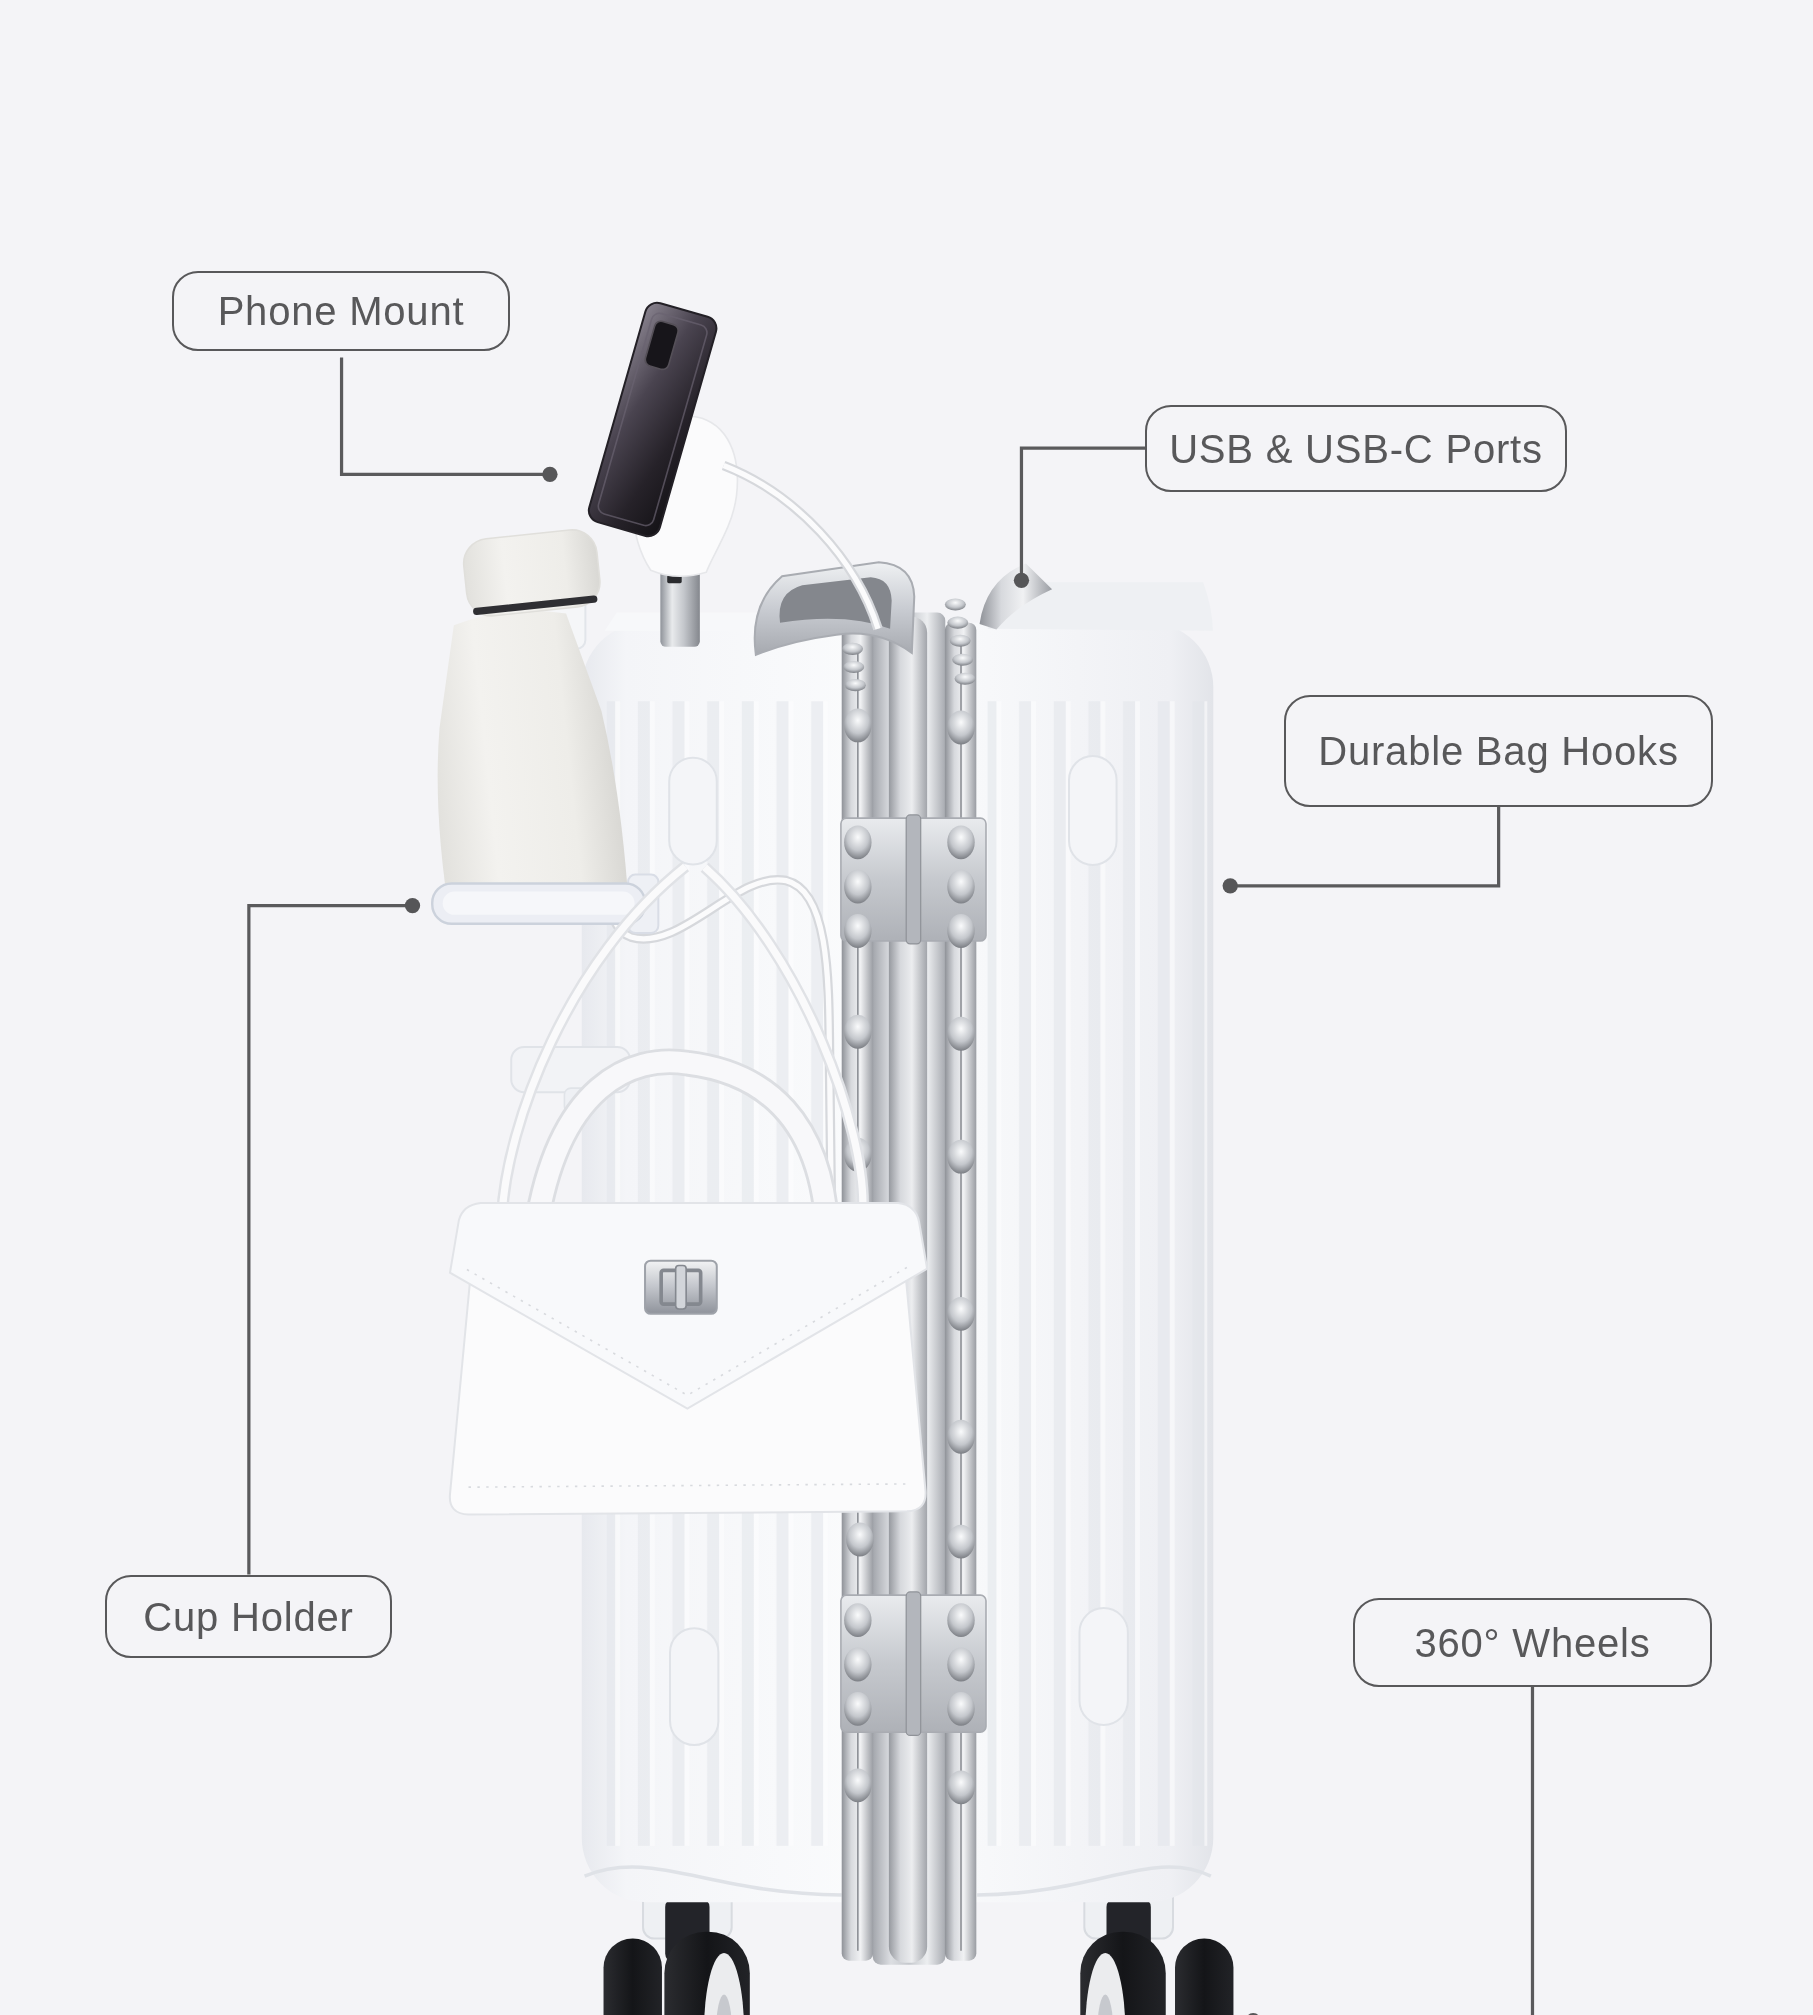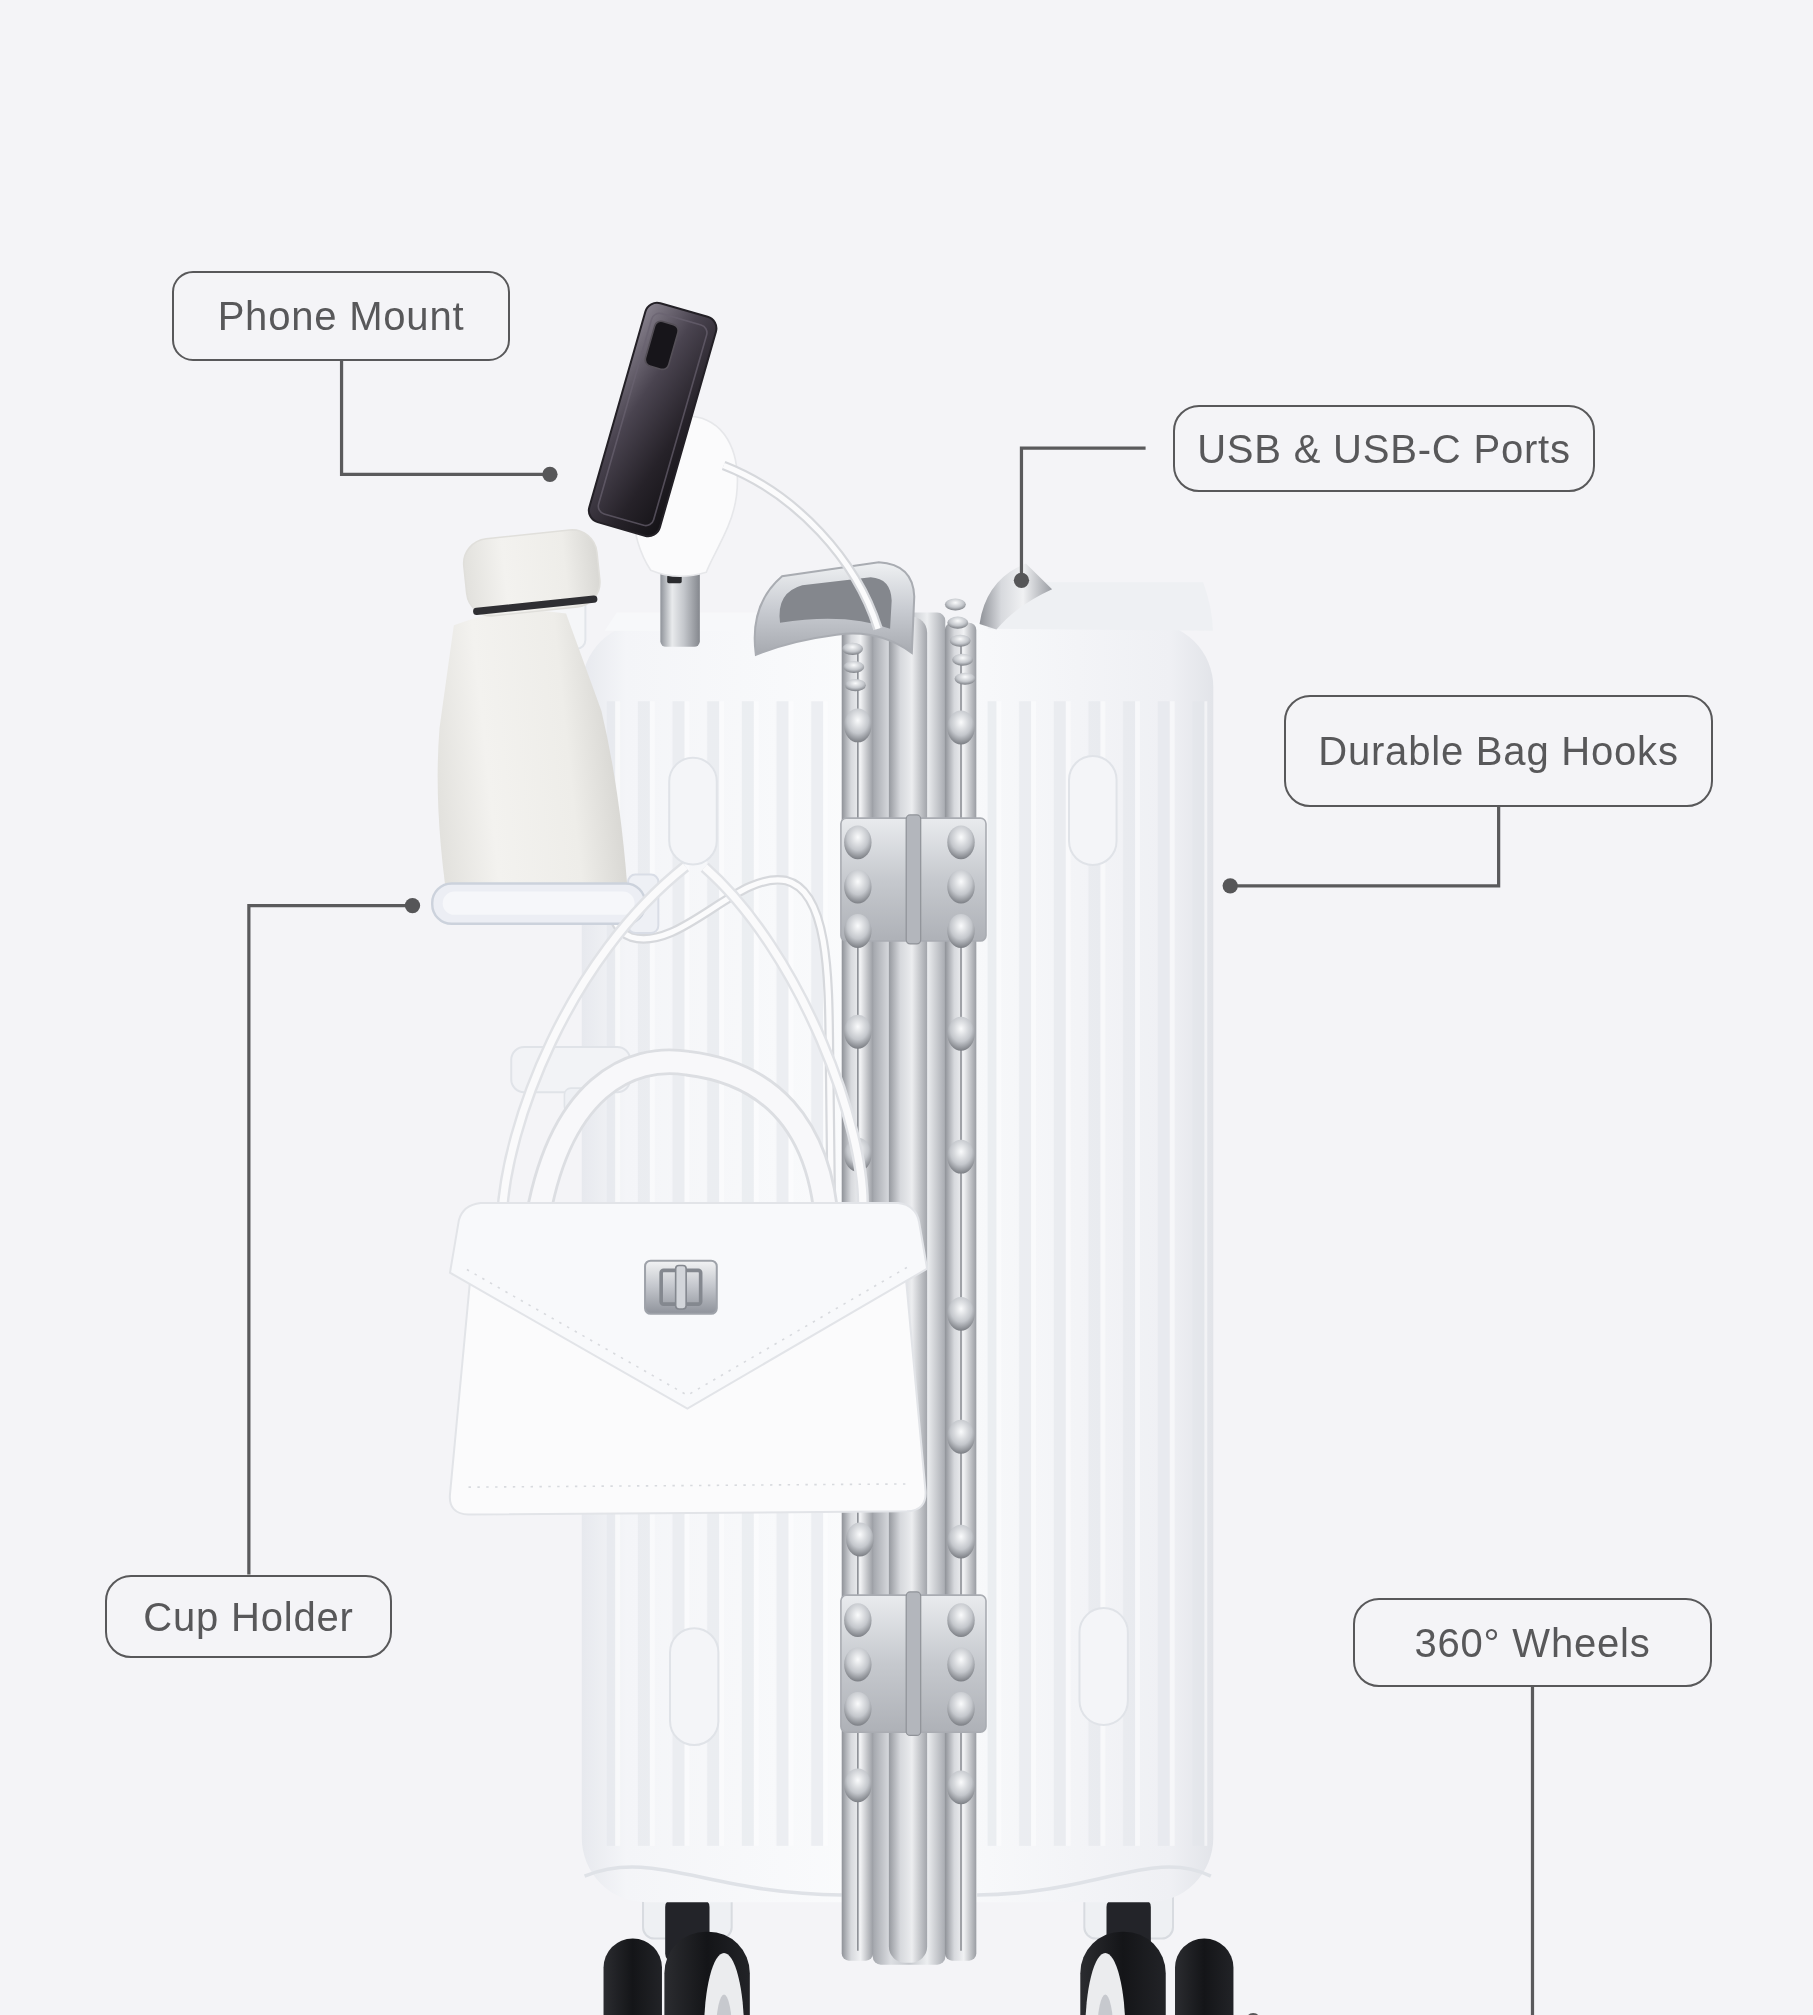--- a/index.html
+++ b/index.html
@@ -28,22 +28,22 @@
     display: flex;
     align-items: center;
     justify-content: center;
     color: #58585a;
     font-size: 40px;
     font-weight: 500;
     letter-spacing: 0.8px;
     line-height: 1;
     white-space: nowrap;
   }
-  #callout-phone-mount { left: 172px;  top: 271px;  width: 338px;  height: 90px; border-radius: 21px; }
-  #callout-usb-ports   { left: 1145px; top: 405px; width: 422px; height: 87px; margin-left: 28px; }
+  #callout-phone-mount { left: 172px;  top: 271px;  width: 338px;  height: 80px; }
+  #callout-usb-ports   { left: 1145px; top: 405px; width: 422px; height: 87px; }
   #callout-bag-hooks   { left: 1284px; top: 695px; width: 429px; height: 112px; }
   #callout-cup-holder  { left: 105px;  top: 1575px; width: 287px;  height: 83px; }
   #callout-wheels      { left: 1353px; top: 1598px; width: 359px;  height: 89px; }
 </style>
 </head>
 <body>
 
 <div class="stage">
 
   <svg class="art" viewBox="0 0 4500 5625" aria-hidden="true">

